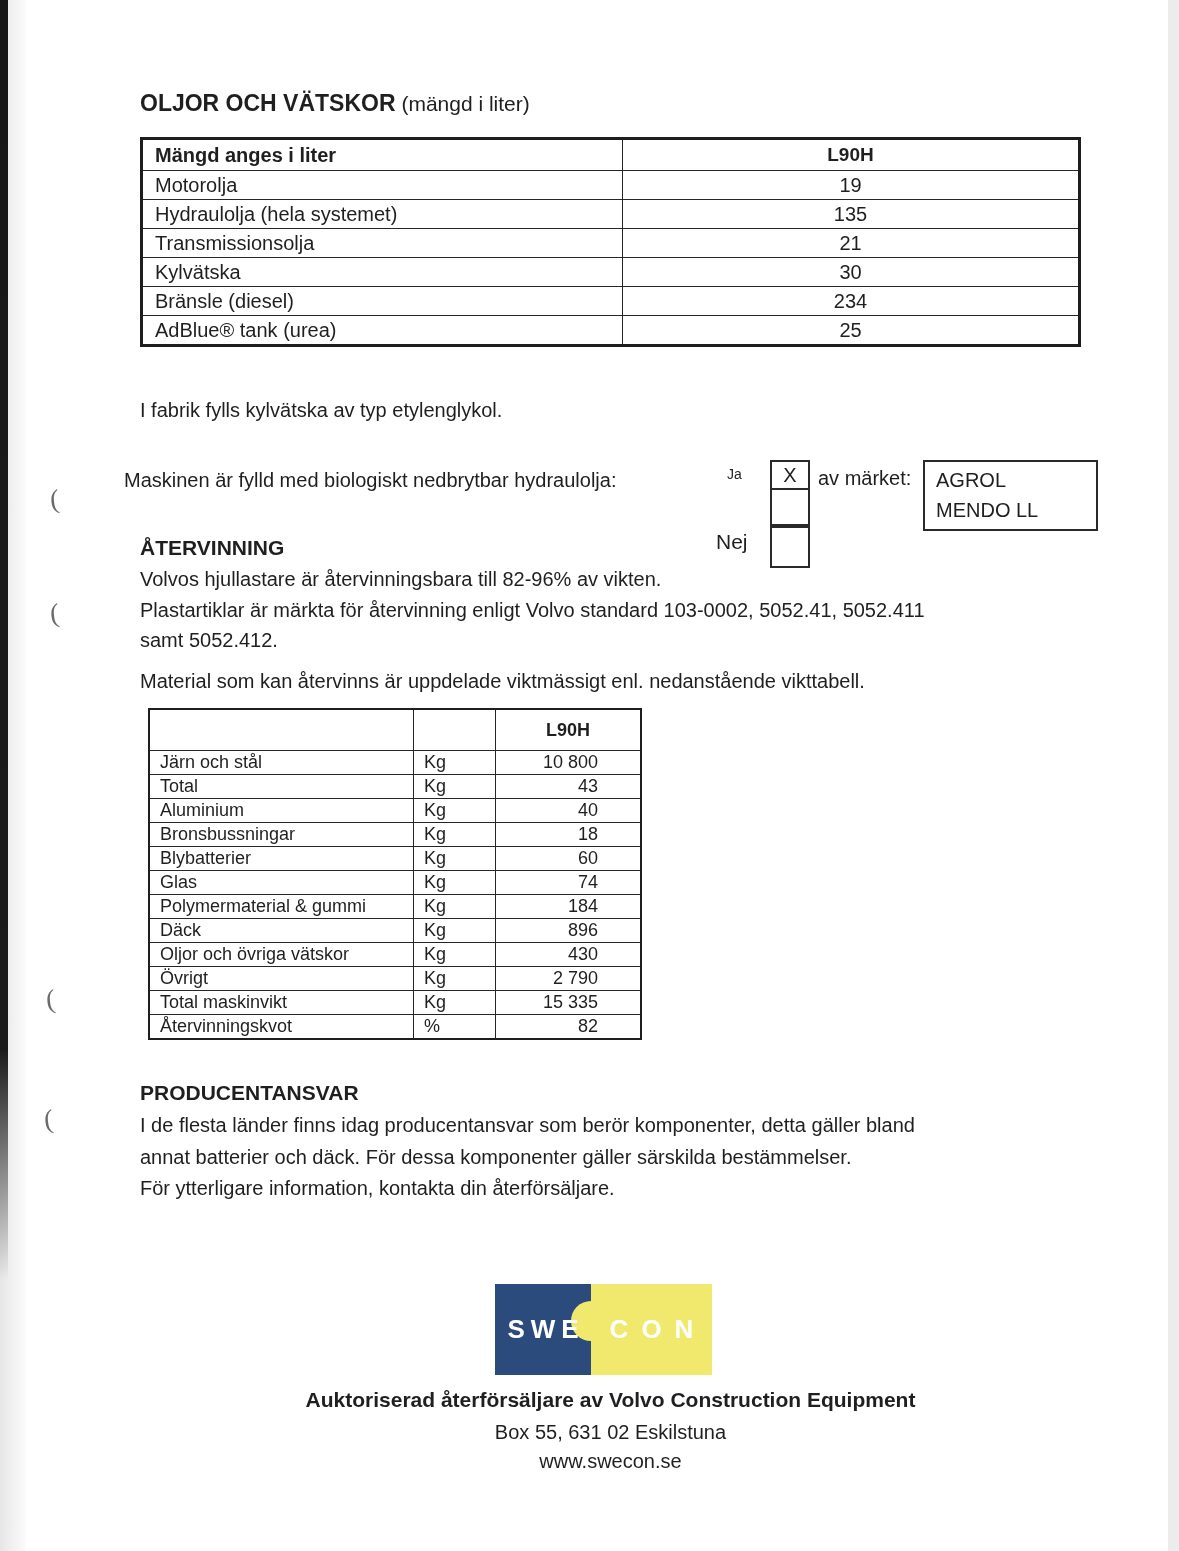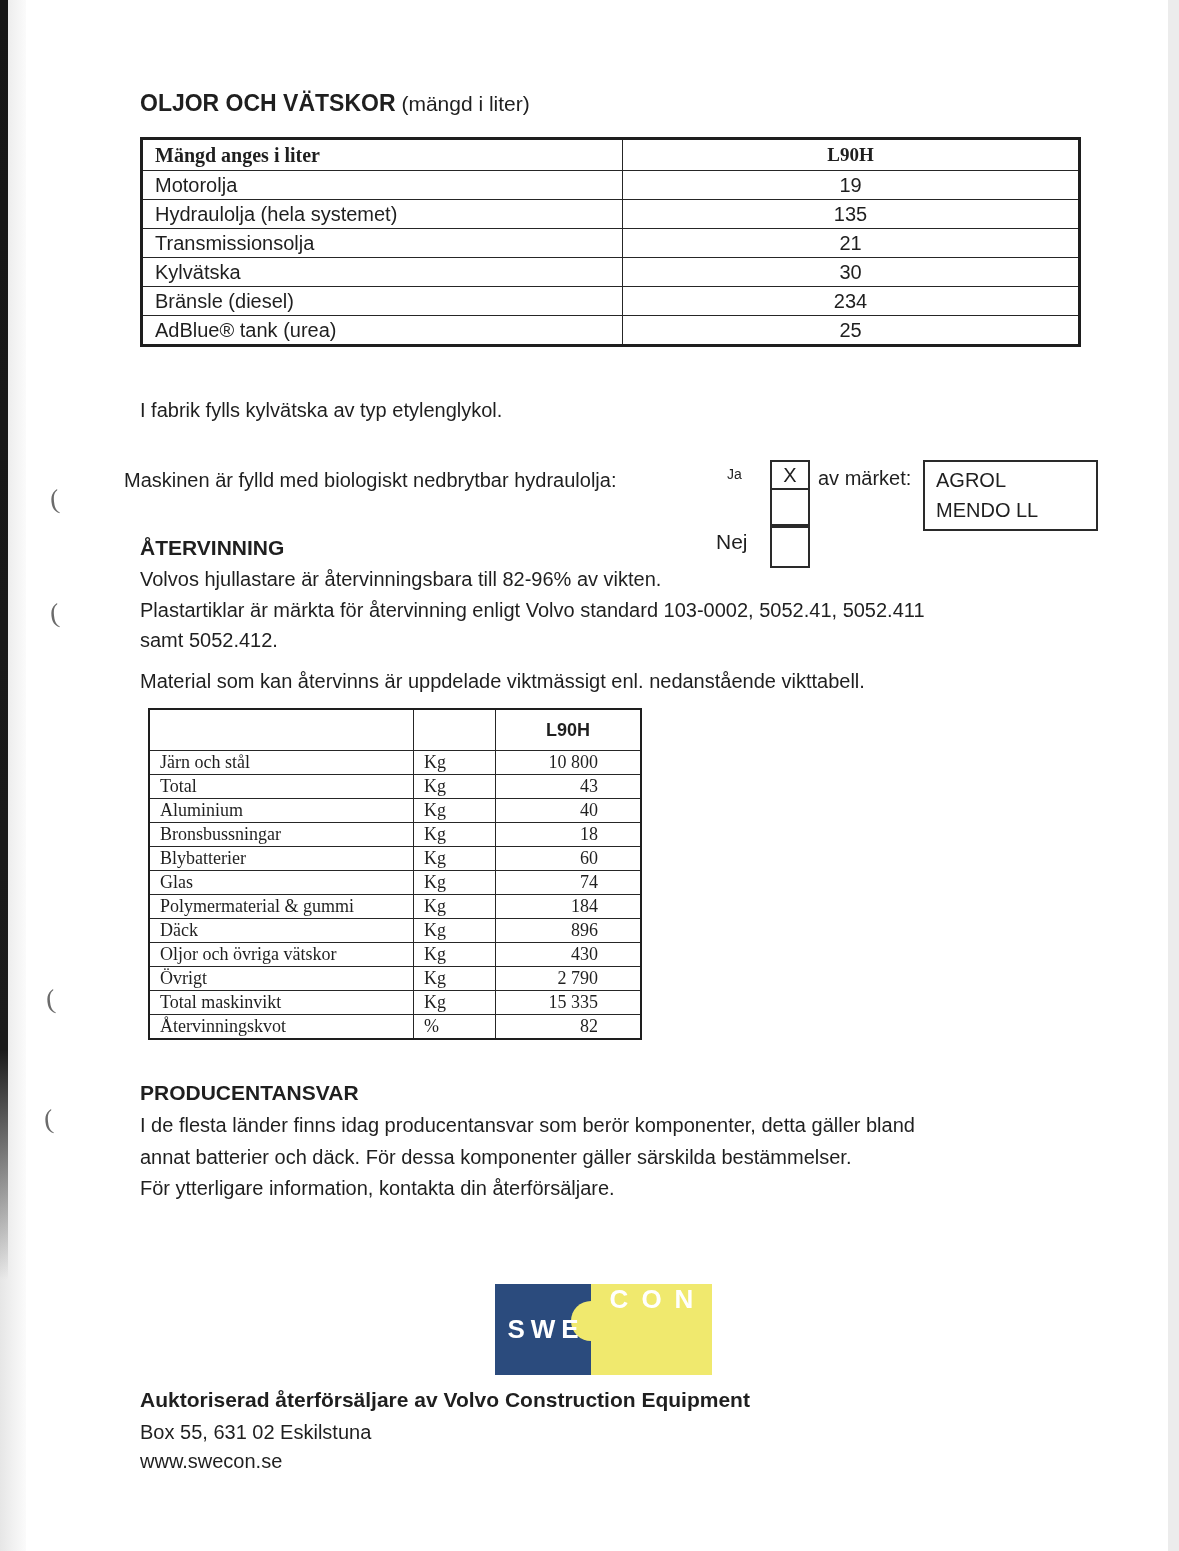--- a/index.html
+++ b/index.html
@@ -21,56 +21,56 @@
   h1,h2{margin:0;font-weight:bold;}
 
   .title{left:140px;top:90px;font-size:23px;font-weight:bold;}
   .title .suffix{font-weight:normal;font-size:21px;}
 
   
   table{border-collapse:collapse;table-layout:fixed;}
   .t1{left:140px;top:137px;width:941px;border:3px solid #1e1e1e;}
   .t1 th,.t1 td{border:1.5px solid #262626;height:28px;font-size:20px;
     padding:0 0 0 12px;text-align:left;vertical-align:middle;font-weight:normal;}
-  .t1 th{font-weight:bold;height:30px;font-family:Liberation Serif, serif;}
+  .t1 th{font-weight:bold;height:30px;}
   .t1 .c{text-align:center;padding:0;}
   .t1 th.c{font-size:19px;}
 
   
   .chkbox{position:absolute;border:2.5px solid #2a2a2a;background:#fff;}
   .ja-box{left:770px;top:460px;width:36px;height:62px;}
   .ja-box .x-cell{height:26px;border-bottom:2px solid #2a2a2a;display:flex;
     align-items:center;justify-content:center;font-size:20px;}
   .nej-box{left:770px;top:526px;width:36px;height:38px;}
   .brand-box{left:923px;top:460px;width:160px;height:64px;border:2.5px solid #2a2a2a;
     padding:3px 0 0 11px;font-size:20px;line-height:30px;background:#fff;}
 
   
   .t2{left:148px;top:708px;width:494px;border:2.5px solid #1e1e1e;}
   .t2 th,.t2 td{border:1.5px solid #262626;font-size:18px;vertical-align:middle;
     text-align:left;font-weight:normal;padding:0;}
   .t2 th{height:40px;font-weight:bold;}
-  .t2 td{height:23px;font-family:Liberation Serif, serif;}
+  .t2 td{height:23px;}
   .t2 .lbl{padding-left:10px;}
   .t2 .unit{padding-left:10px;}
   .t2 .val{text-align:right;padding-right:42px;}
   .t2 th.val-h{text-align:center;}
 
   .sec-head{font-size:21px;font-weight:bold;}
 
   
   .logo{left:495px;top:1284px;display:flex;height:91px;}
   .logo-blue{width:96px;display:flex;align-items:center;justify-content:center;position:relative;}
-  .logo-yellow{width:121px;display:flex;align-items:flex-start;justify-content:center;position:relative;}
+  .logo-yellow{width:121px;display:flex;align-items:center;justify-content:center;position:relative;}
   .logo-notch{position:absolute;left:-20px;top:17px;width:40px;height:40px;border-radius:50%;z-index:1;}
   .logo-txt{position:relative;z-index:2;color:#ffffff;font-weight:bold;font-size:26px;}
   .logo-blue .logo-txt{letter-spacing:6px;margin-right:-6px;}
   .logo-yellow .logo-txt{letter-spacing:13px;margin-right:-13px;}
 
-  .footer-line{left:140px;width:941px;}
+  .footer-line{left:140px;width:941px;text-align:center;}
   .f-bold{top:1388px;font-size:21px;font-weight:bold;}
   .f-addr{top:1421px;font-size:20px;}
   .f-web{top:1450px;font-size:20px;}
 </style>
 </head>
 <body>
 
 <div class="page">
 
   <div class="gutter-left"></div>

